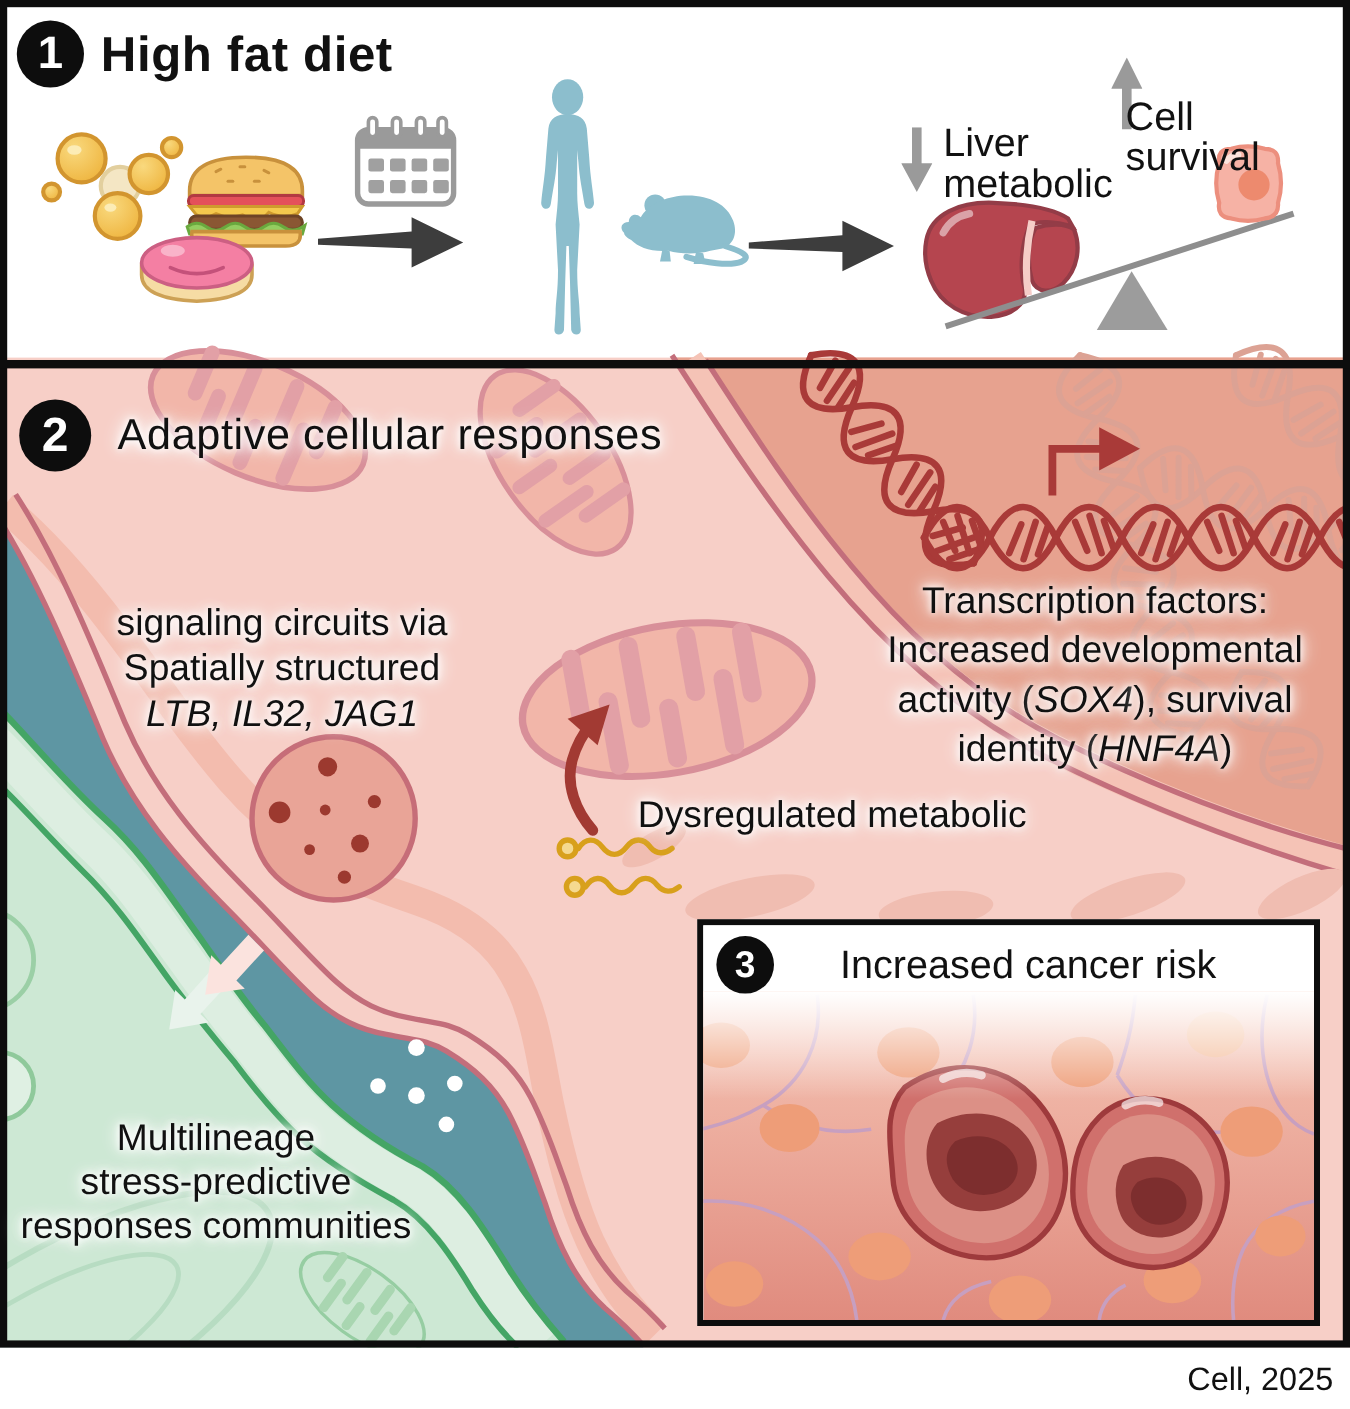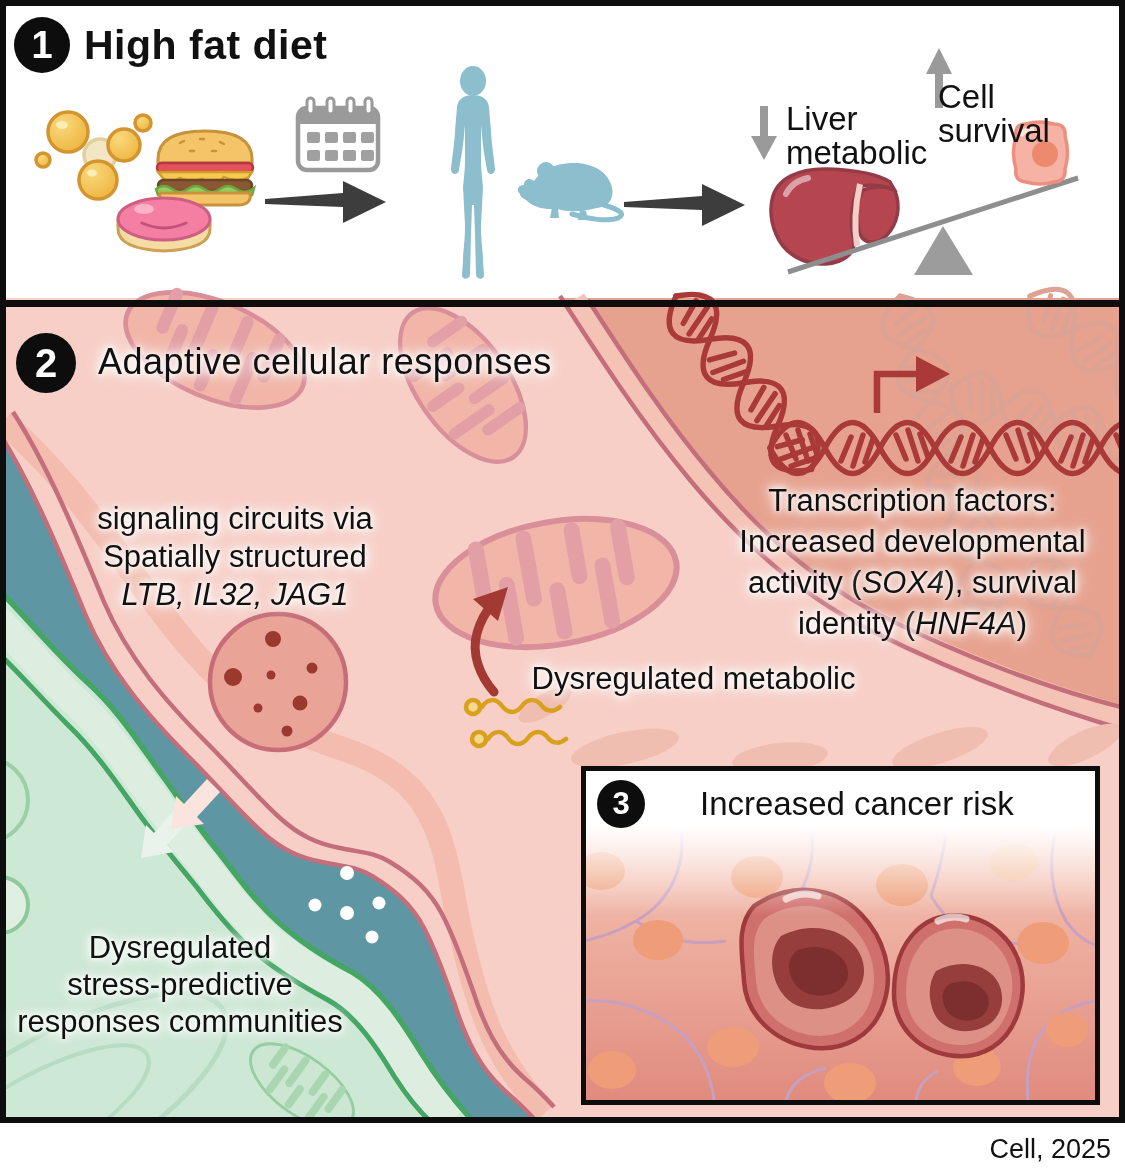--- a/index.html
+++ b/index.html
@@ -380,19 +380,19 @@
     <div>Increased developmental</div>
     <div><span>activity (</span><span class="it">SOX4</span><span>), survival</span></div>
     <div><span>identity (</span><span class="it">HNF4A</span><span>)</span></div>
   </div>
 
   <div class="abs p2t glow" style="left:516px;top:659px;width:355px;line-height:40px;">
     <div>Dysregulated metabolic</div>
   </div>
 
   <div class="abs p2t glow" style="left:15px;top:929px;width:330px;line-height:37px;">
-    <div>Dysregulated</div>
+    <div>Multilineage</div>
     <div>stress-predictive</div>
     <div>responses communities</div>
   </div>
 
   <div class="abs credit">Cell, 2025</div>
 </div>
 
 </body></html>

